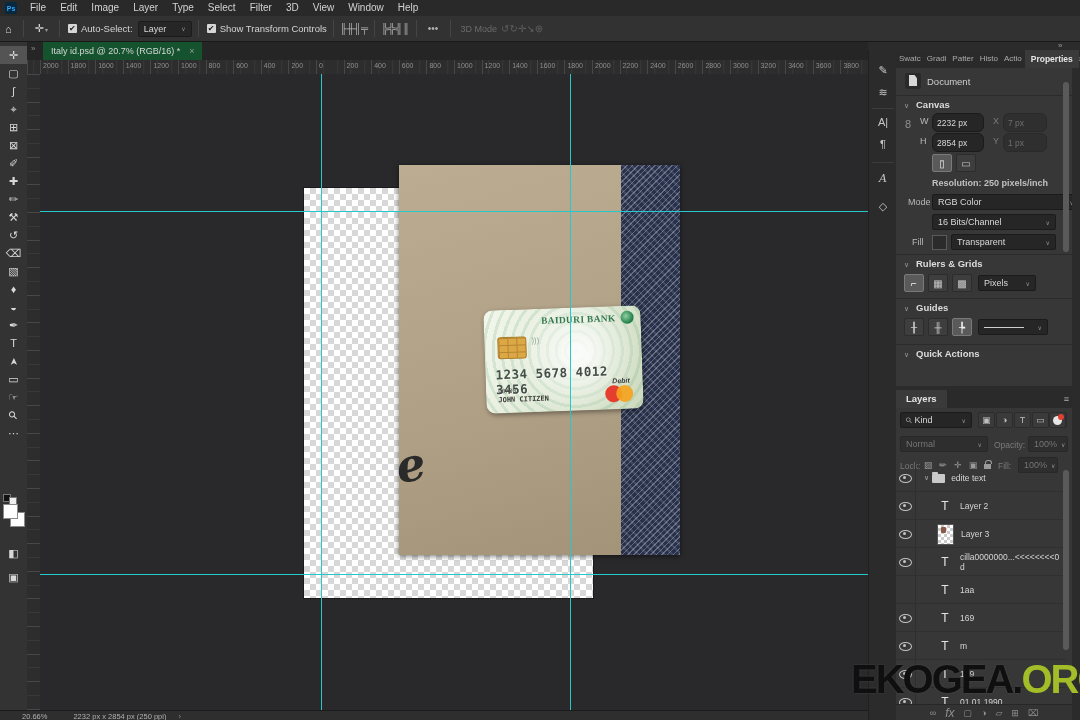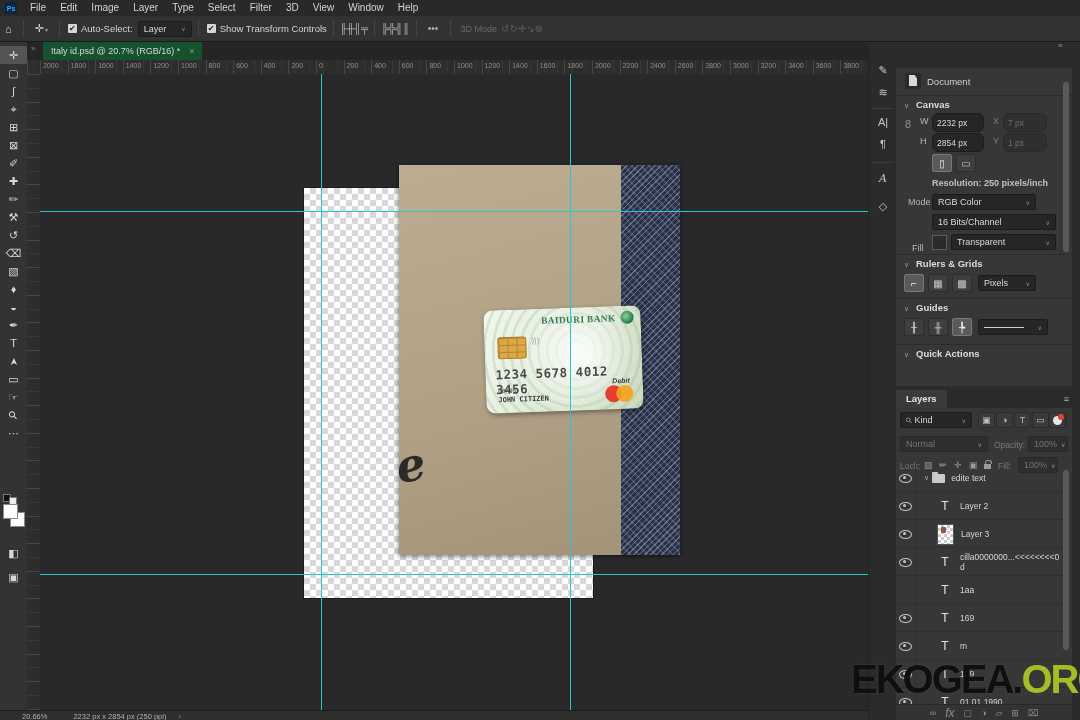--- a/index.html
+++ b/index.html
@@ -339,20 +339,29 @@
       <span class="sicon " style="top: 36px;">≋</span>
       <span class="sicon " style="top: 66px;">A|</span>
       <span class="sicon " style="top: 88px;">¶</span>
       <span class="sicon serifital" style="top: 122px;">A</span>
       <span class="sicon " style="top: 150px;">◇</span>
       <span class="sdiv" style="top: 58px;"></span>
       <span class="sdiv" style="top: 112px;"></span>
     </div>
   <div class="edgestrip"></div>
 
+  <div class="ptabs" id="ptabs">
+      <span class="ptab">Swatc</span>
+      <span class="ptab">Gradi</span>
+      <span class="ptab">Patter</span>
+      <span class="ptab">Histo</span>
+      <span class="ptab">Actio</span>
+      <span class="ptab active">Properties</span>
+      <span class="hamb">≡</span>
+    </div>
 
   <div class="propbody">
     <div class="docicon"></div>
     <span class="pval" style="left:31px;top:8px;font-size:9.5px;color:#cfcfcf;">Document</span>
     <div class="pdiv" style="top:27px;"></div>
 
     <span class="chev" style="left:8px;top:34px;">∨</span>
     <span class="phead" style="left:20px;top:31px;">Canvas</span>
 
     <span class="chain8">8</span>
@@ -364,30 +373,30 @@
     <span class="pfield" style="left:36px;top:65px;width:52px;">2854 px</span>
     <span class="plabel" style="left:97px;top:68px;color:#7a7a7a;">Y</span>
     <span class="pfield disabled" style="left:107px;top:65px;width:44px;">1 px</span>
 
     <span class="pbtn sel" style="left:36px;top:86px;">▯</span>
     <span class="pbtn" style="left:60px;top:86px;">▭</span>
 
     <span class="pval" style="left:36px;top:110px;font-weight:bold;">Resolution: 250 pixels/inch</span>
 
     <span class="plabel" style="left:12px;top:129px;">Mode</span>
-    <span class="dd" style="position:absolute;left:36px;top:126px;width:104px;">
+    <span class="dd" style="position:absolute;left:36px;top:126px;width:148px;">
       <span>RGB Color</span>
         <span class="ar">∨</span>
     </span>
     <span class="dd" style="position:absolute;left:36px;top:146px;width:124px;">
       <span>16 Bits/Channel</span>
         <span class="ar">∨</span>
     </span>
 
-    <span class="plabel" style="left:16px;top:175px;">Fill</span>
+    <span class="plabel" style="left:16px;top:169px;">Fill</span>
     <span style="position:absolute;left:36px;top:167px;width:13px;height:13px;background:#2b2b2b;border:1px solid #5a5a5a;"></span>
     <span class="dd" style="position:absolute;left:55px;top:166px;width:105px;">
       <span>Transparent</span>
         <span class="ar">∨</span>
     </span>
 
     <div class="pdiv" style="top:186px;"></div>
     <span class="chev" style="left:8px;top:193px;">∨</span>
     <span class="phead" style="left:20px;top:190px;">Rulers &amp; Grids</span>
     <span class="pbtn sel" style="left: 8px; top: 206px;">⌐</span><span class="pbtn" style="left: 32px; top: 206px;">▦</span><span class="pbtn" style="left: 56px; top: 206px;">▩</span><span id="ruler-icons"></span>

